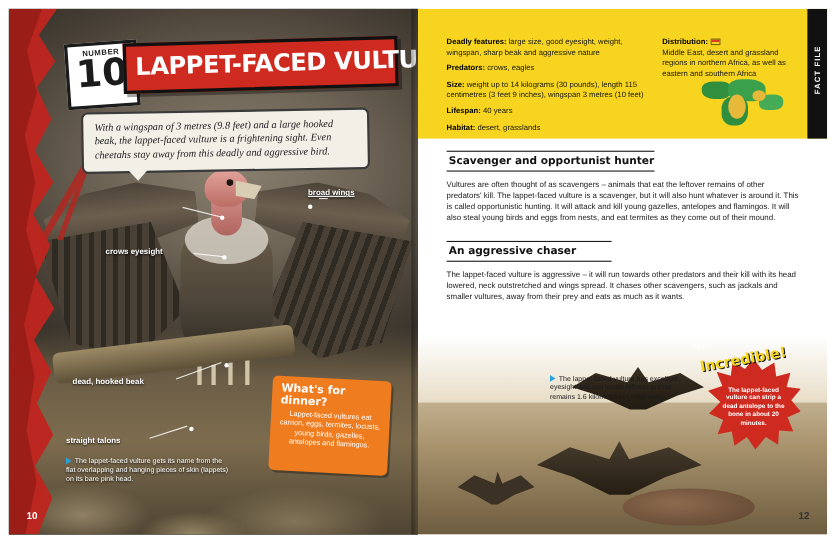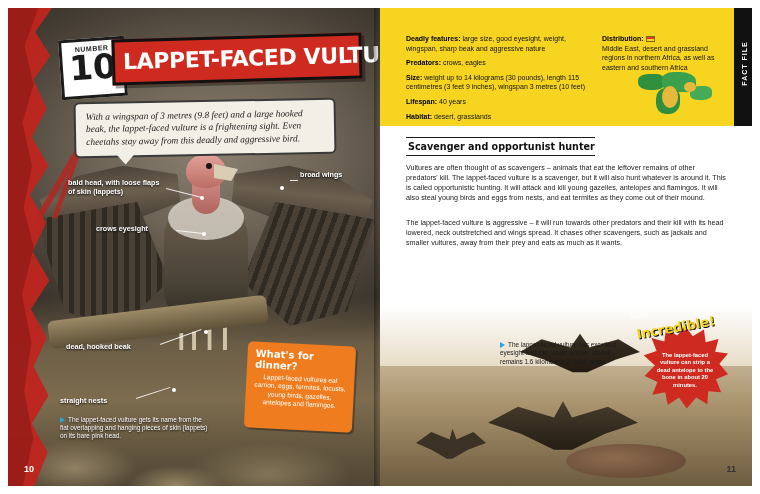--- a/index.html
+++ b/index.html
@@ -437,37 +437,36 @@
 
     <div class="title-block">
       <h1>LAPPET-FACED VULTURE</h1>
     </div>
 
     <div class="intro-note">
       <p>With a wingspan of 3 metres (9.8 feet) and a large hooked beak, the lappet-faced vulture is a frightening sight. Even cheetahs stay away from this deadly and aggressive bird.</p>
       <div class="note-tail"></div>
     </div>
 
-    <div class="callout" style="left:60px; top:170px;">bald head, with loose flaps of skin (lappets)</div>
     <div class="lead" style="left:158px; top:180px; width:36px; transform:rotate(14deg);"></div>
     <div class="lead-dot" style="left:192px; top:188px;"></div>
 
     <div class="callout" style="left:88px; top:216px;">crows eyesight</div>
     <div class="lead" style="left:168px; top:222px; width:28px; transform:rotate(6deg);"></div>
     <div class="lead-dot" style="left:194px; top:224px;"></div>
 
     <div class="callout" style="left:58px; top:334px;">dead, hooked beak</div>
     <div class="lead" style="left:152px; top:336px; width:44px; transform:rotate(-20deg);"></div>
     <div class="lead-dot" style="left:196px; top:322px;"></div>
 
-    <div class="callout" style="left:52px; top:388px;">straight nests</div>
+    <div class="callout" style="left:52px; top:388px;">straight talons</div>
     <div class="lead" style="left:128px; top:390px; width:36px; transform:rotate(-18deg);"></div>
     <div class="lead-dot" style="left:164px; top:380px;"></div>
 
-    <div class="callout" style="left:292px; top:162px; width:70px;">broad wings</div>
+    <div class="callout" style="left:272px; top:162px; width:70px;text-decoration:underline;">broad wings</div>
     <div class="lead" style="left:282px; top:172px; width:8px;"></div>
     <div class="lead-dot" style="left:272px; top:178px;"></div>
 
     <div class="dinner-box">
       <h3>What's for dinner?</h3>
       <p>Lappet-faced vultures eat carrion, eggs, termites, locusts, young birds, gazelles, antelopes and flamingos.</p>
     </div>
 
     <div class="caption-left">
       <span class="tri"></span><span>The lappet-faced vulture gets its name from the flat overlapping and hanging pieces of skin (lappets) on its bare pink head.</span>
@@ -525,20 +524,23 @@
     <div class="section" style="top:128px;">
       <div class="sec-head">
         <h2>Scavenger and opportunist hunter</h2>
       </div>
       <div class="body-text">
         <p>Vultures are often thought of as scavengers – animals that eat the leftover remains of other predators' kill. The lappet-faced vulture is a scavenger, but it will also hunt whatever is around it. This is called opportunistic hunting. It will attack and kill young gazelles, antelopes and flamingos. It will also steal young birds and eggs from nests, and eat termites as they come out of their mound.</p>
       </div>
     </div>
 
     <div class="section" style="top:210px;">
+      <div class="sec-head">
+        <h2>An aggressive chaser</h2>
+      </div>
       <div class="body-text">
         <p>The lappet-faced vulture is aggressive – it will run towards other predators and their kill with its head lowered, neck outstretched and wings spread. It chases other scavengers, such as jackals and smaller vultures, away from their prey and eats as much as it wants.</p>
       </div>
     </div>
 
     <div class="photo-area">
       <div class="ph-sky"></div>
       <div class="ph-bird ph-bird-main"></div>
       <div class="ph-bird ph-bird-2"></div>
       <div class="ph-bird ph-bird-3"></div>
@@ -549,16 +551,16 @@
       <span class="tri"></span><span>The lappet-faced vulture has excellent eyesight and can locate leftover animal remains 1.6 kilometres (1 mile) away.</span>
     </div>
 
     <div class="incredible">
       <div class="inc-burst"></div>
       <div class="inc-sub">That's</div>
       <div class="inc-title">Incredible!</div>
       <div class="inc-text">The lappet-faced vulture can strip a dead antelope to the bone in about 20 minutes.</div>
     </div>
 
-    <div class="folio folio-r">11</div>
+    <div class="folio folio-r">12</div>
   </div>
 
 </div>
 
 </body></html>

